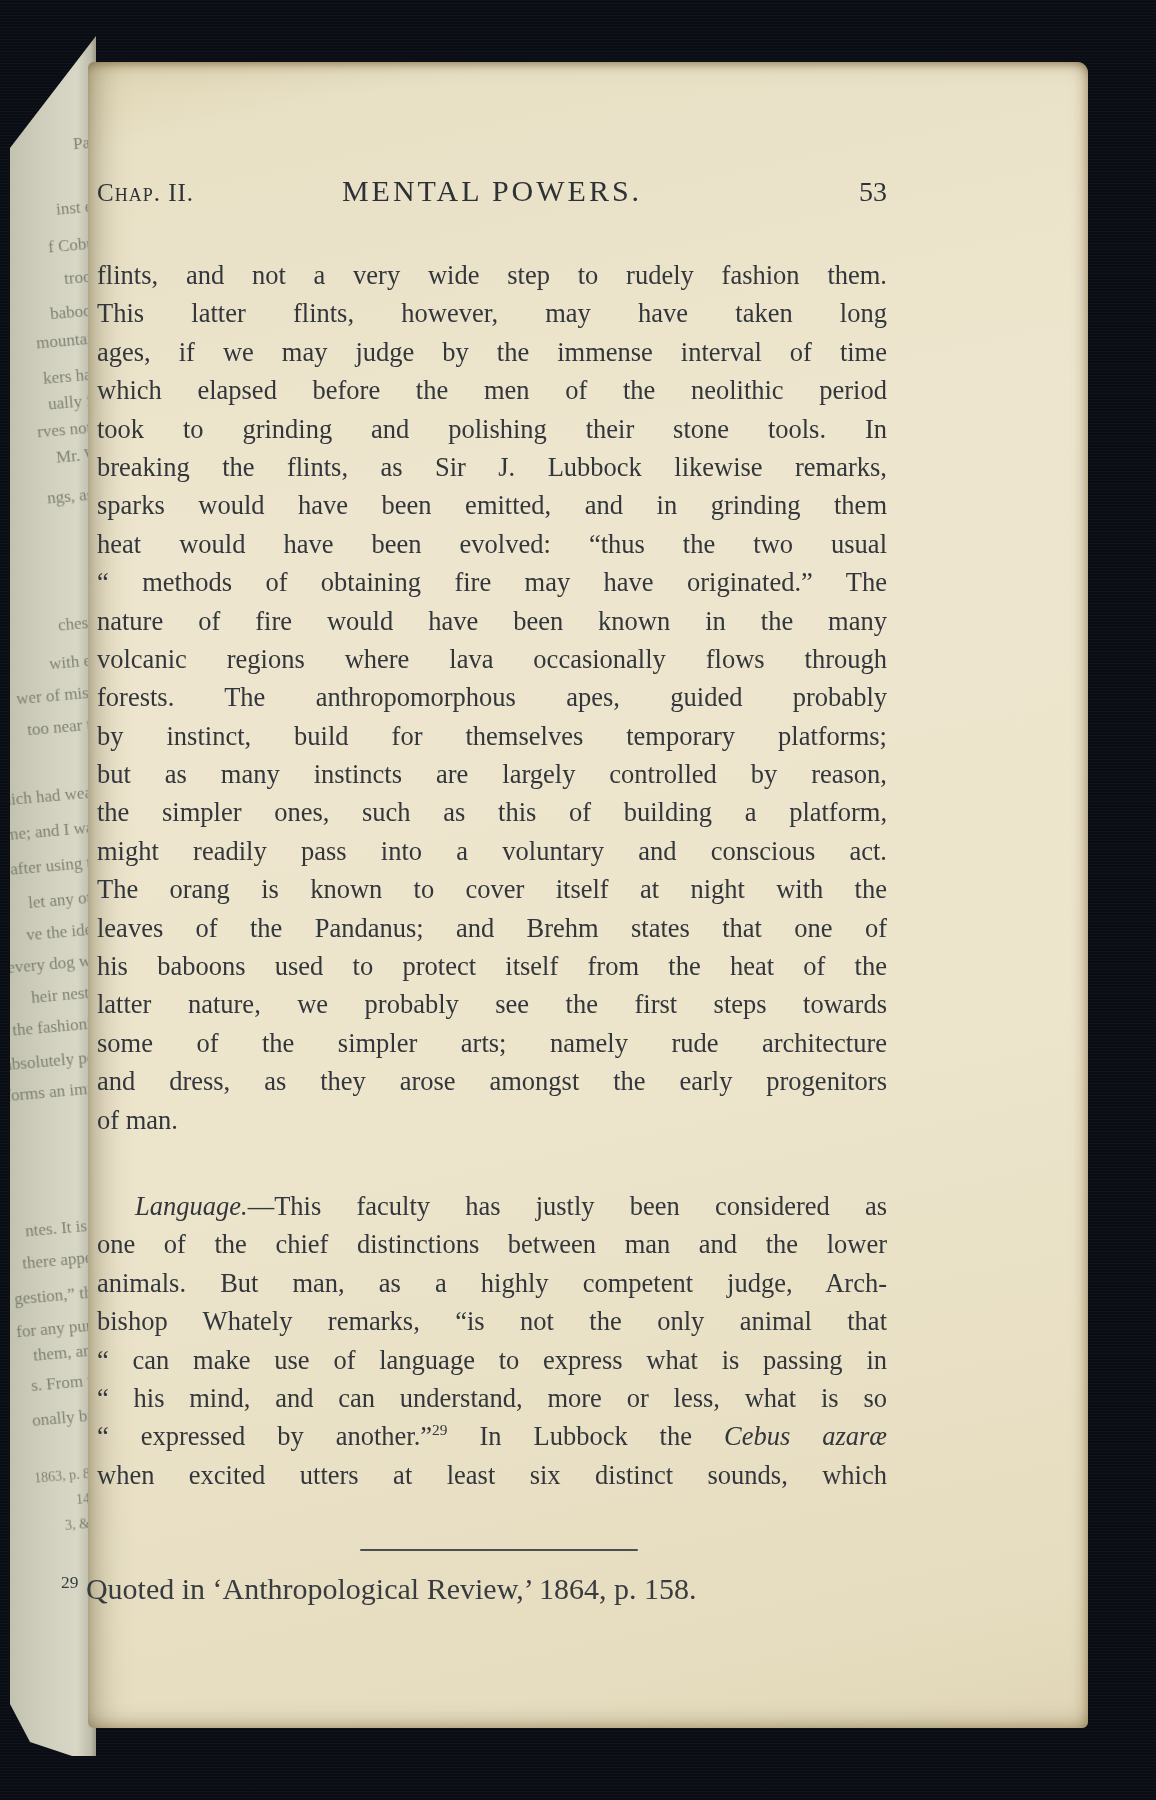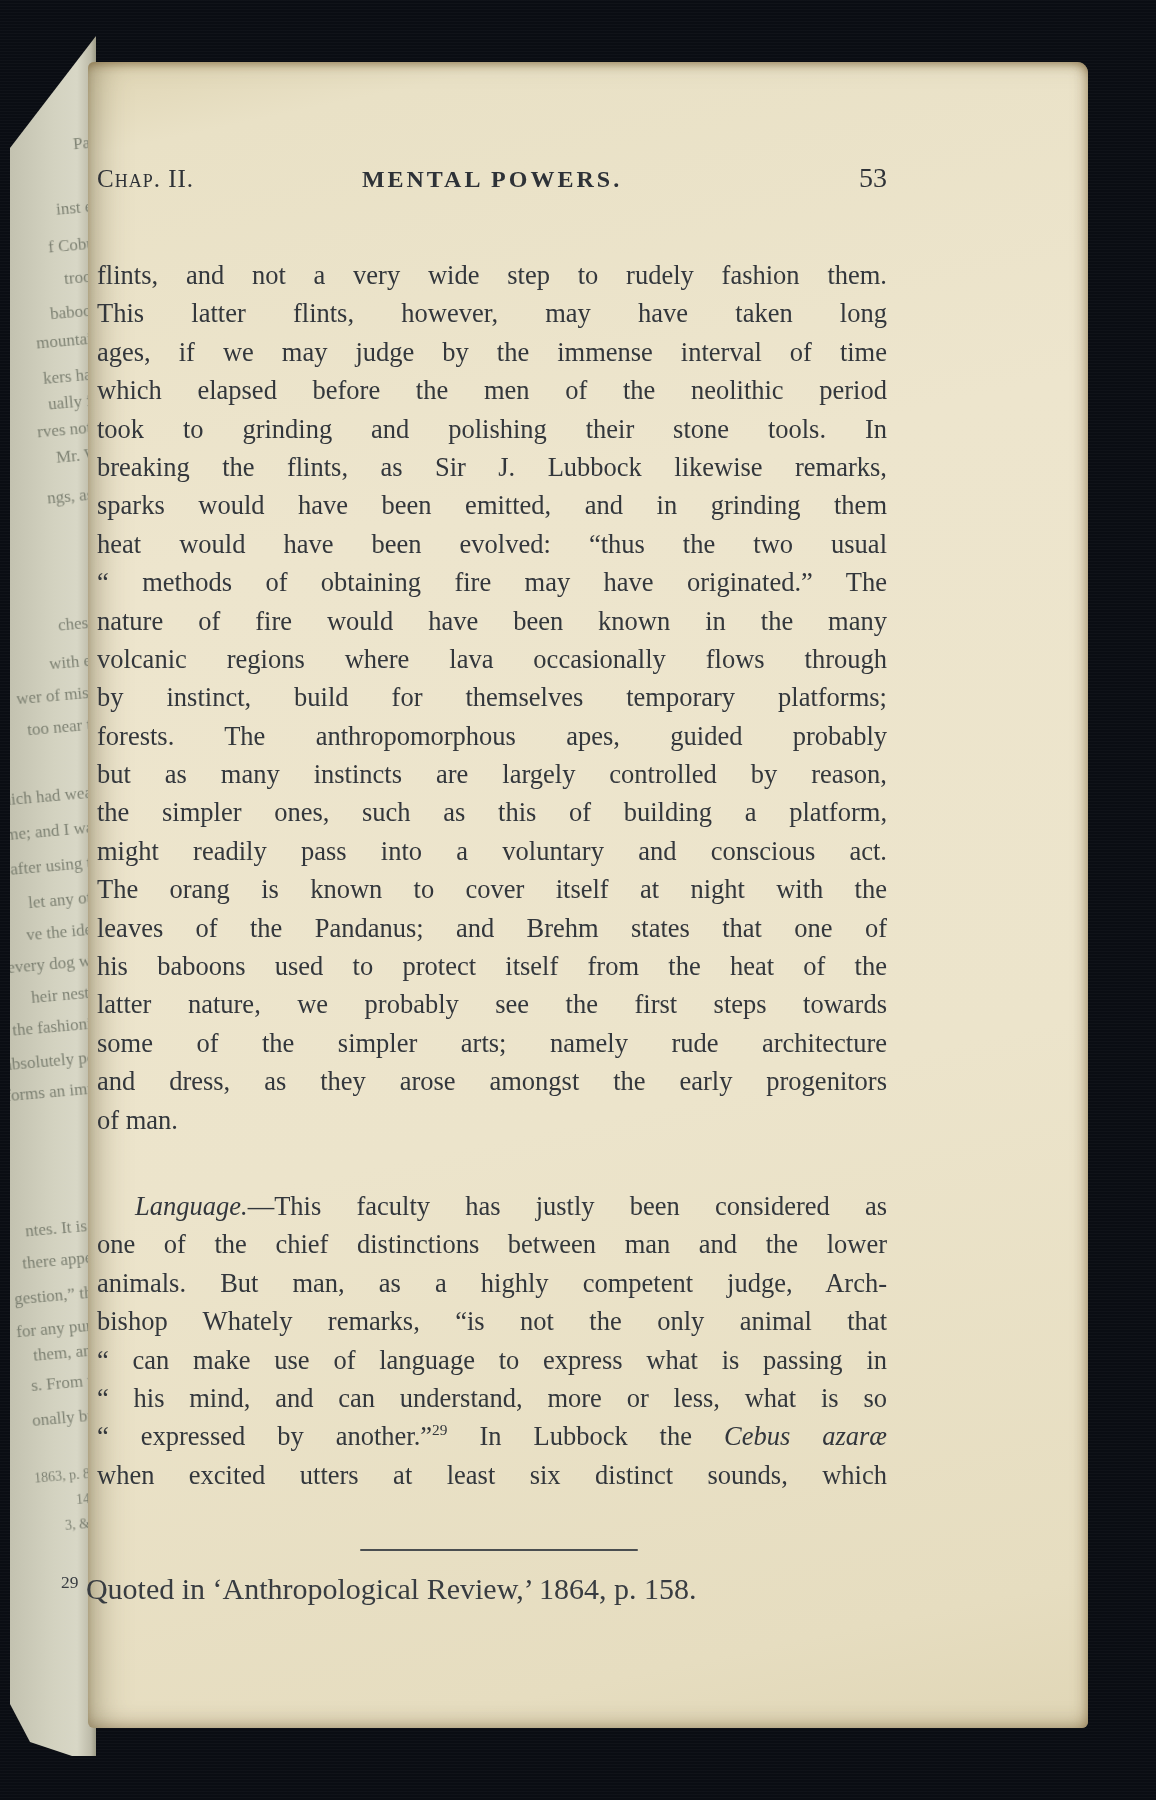--- a/index.html
+++ b/index.html
@@ -29,26 +29,26 @@
     position:absolute;left:88px;top:62px;width:1000px;height:1666px;
     background:linear-gradient(168deg,#dfd5b4 0%,#e9e1c6 5%,#ede5cd 28%,#ece4cb 62%,#e6ddc0 92%,#e0d6b6 100%);
     border-radius:6px 11px 6px 6px;
     box-shadow:
       inset 0 6px 10px -4px rgba(115,88,42,.55),
       inset -8px 0 16px -8px rgba(120,95,55,.55),
       inset 20px 0 34px -14px rgba(100,90,58,.5),
       inset 0 -9px 20px -10px rgba(125,102,60,.5);
   }
   .running-head{
-    position:absolute;left:9px;top:100px;width:790px;
+    position:absolute;left:9px;top:112px;width:790px;
     display:grid;grid-template-columns:1fr auto 1fr;align-items:baseline;
     color:#2e3237;
   }
   .chapter{justify-self:start;font-variant:small-caps;font-size:25px;letter-spacing:1px;}
-  .head-title{justify-self:center;font-size:24px;letter-spacing:3px;font-weight:bold;}
+  .head-title{justify-self:center;font-size:30px;letter-spacing:3px;}
   .pagenum{justify-self:end;font-size:28px;}
   .text-block{
     position:absolute;left:9px;top:194px;width:790px;color:#33373c;
     font-size:26.5px;
   }
   .para{margin:0;}
   .para + .para{margin-top:48px;}
   .line{
     height:38.4px;line-height:38.4px;
     text-align:justify;text-align-last:justify;text-justify:inter-word;
@@ -126,22 +126,22 @@
           <div class="line"><span>This latter flints, however, may have taken long</span></div>
           <div class="line"><span>ages, if we may judge by the immense interval of time</span></div>
           <div class="line"><span>which elapsed before the men of the neolithic period</span></div>
           <div class="line"><span>took to grinding and polishing their stone tools. In</span></div>
           <div class="line"><span>breaking the flints, as Sir J. Lubbock likewise remarks,</span></div>
           <div class="line"><span>sparks would have been emitted, and in grinding them</span></div>
           <div class="line"><span>heat would have been evolved: “thus the two usual</span></div>
           <div class="line"><span>“ methods of obtaining fire may have originated.” The</span></div>
           <div class="line"><span>nature of fire would have been known in the many</span></div>
           <div class="line"><span>volcanic regions where lava occasionally flows through</span></div>
+          <div class="line"><span>forests. The anthropomorphous apes, guided probably</span></div>
           <div class="line"><span>by instinct, build for themselves temporary platforms;</span></div>
-          <div class="line"><span>forests. The anthropomorphous apes, guided probably</span></div>
           <div class="line"><span>but as many instincts are largely controlled by reason,</span></div>
           <div class="line"><span>the simpler ones, such as this of building a platform,</span></div>
           <div class="line"><span>might readily pass into a voluntary and conscious act.</span></div>
           <div class="line"><span>The orang is known to cover itself at night with the</span></div>
           <div class="line"><span>leaves of the Pandanus; and Brehm states that one of</span></div>
           <div class="line"><span>his baboons used to protect itself from the heat of the</span></div>
           <div class="line"><span>latter nature, we probably see the first steps towards</span></div>
           <div class="line"><span>some of the simpler arts; namely rude architecture</span></div>
           <div class="line"><span>and dress, as they arose amongst the early progenitors</span></div>
           <div class="line flush"><span>of man.</span></div>

